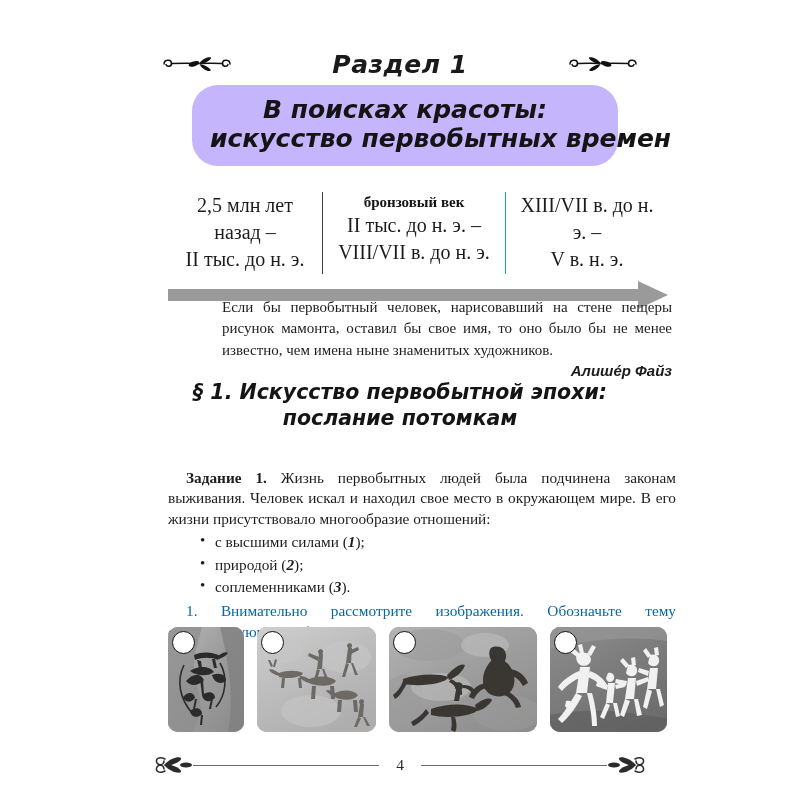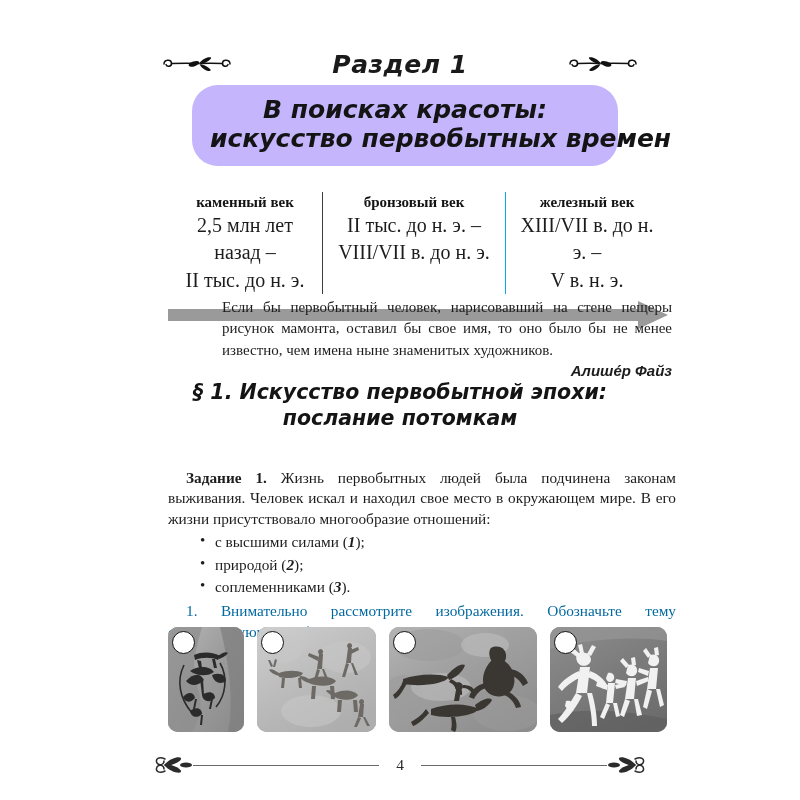--- a/index.html
+++ b/index.html
@@ -319,33 +319,31 @@
 
   <div class="title-banner">
     <div class="title-line">В поисках красоты:</div>
     <div class="title-line">искусство первобытных времен</div>
   </div>
 
   <div class="timeline">
     <div class="timeline-cols">
 
       <div class="tl-col c1">
-        <div class="tl-name">каменный век</div>
         <div class="tl-range">2,5 млн лет назад –</div>
         <div class="tl-range">II тыс. до н. э.</div>
       </div>
 
       <div class="tl-col c2">
         <div class="tl-name">бронзовый век</div>
         <div class="tl-range">II тыс. до н. э. –</div>
         <div class="tl-range">VIII/VII в. до н. э.</div>
       </div>
 
       <div class="tl-col c3">
-        <div class="tl-name">железный век</div>
         <div class="tl-range">XIII/VII в. до н. э. –</div>
         <div class="tl-range">V в. н. э.</div>
       </div>
     </div>
 
     <div class="tl-arrow">
       <svg width="500" height="28" viewBox="0 0 500 28" aria-hidden="true">
         <path d="M0 8 L470 8 L470 0 L500 14 L470 28 L470 20 L0 20 Z" fill="#9a9a9a"></path>
       </svg>
     </div>

